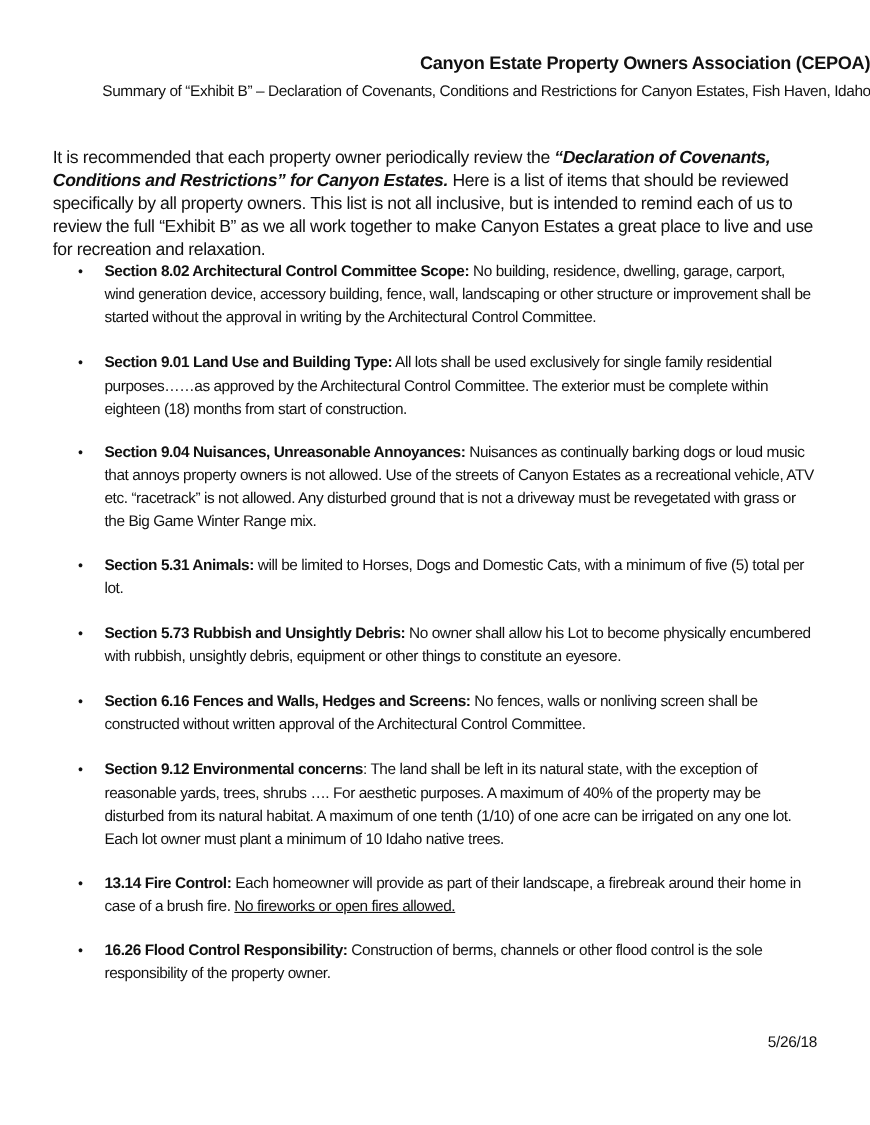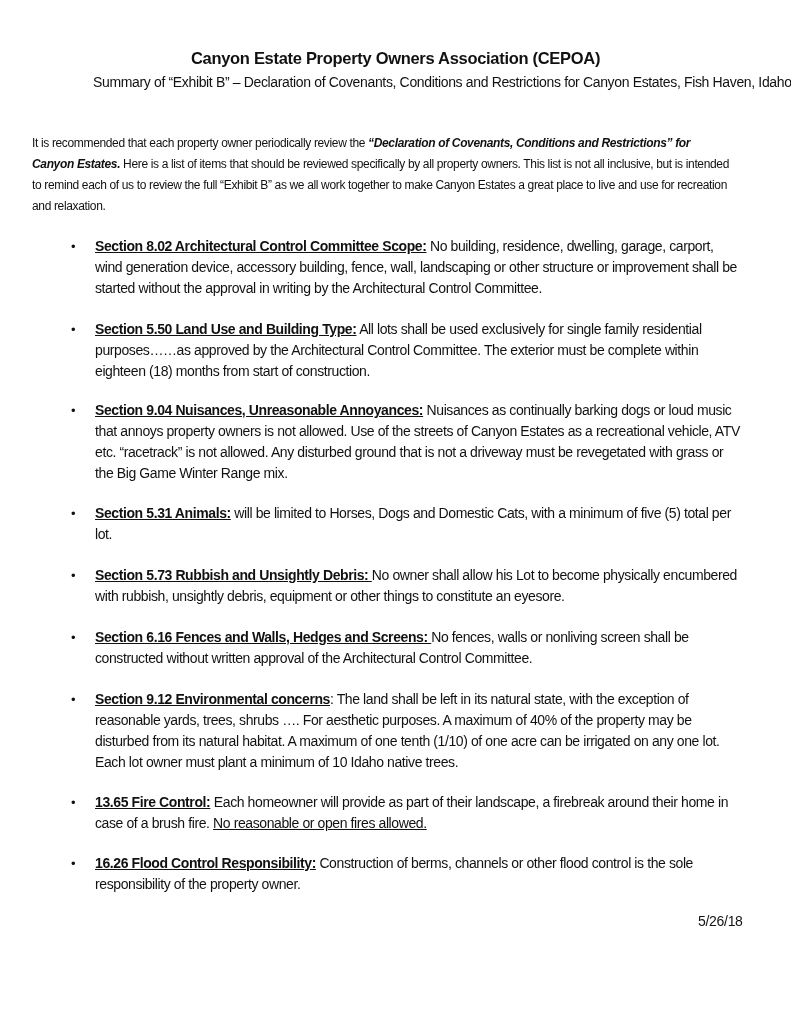--- a/index.html
+++ b/index.html
@@ -3,65 +3,65 @@
 <meta charset="utf-8">
 <style>
   html, body { margin: 0; padding: 0; background: #ffffff; }
   body {
     width: 791px; height: 1023px; position: relative; overflow: hidden;
     font-family: "Liberation Sans", "DejaVu Sans", sans-serif;
     color: #111111;
   }
   .page { position: absolute; left: 0; top: 0; width: 791px; height: 1023px; }
   .title {
-    position: absolute; top: 49px; left: 0; width: 791px; text-align: center;
+    position: absolute; top: 49px; left: 0; width: 791px; text-align: right;
     font-weight: bold; font-size: 16.5px; letter-spacing: -0.3px;
   }
   .subtitle {
     position: absolute; top: 72px; left: 48px; width: 700px;
     font-size: 14px; line-height: 21px; letter-spacing: -0.35px; margin-left: 45px;
   }
   .intro {
-    position: absolute; top: 133px; left: 32px; width: 700px;
-    font-size: 12px; line-height: 21px; letter-spacing: -0.35px;
+    position: absolute; top: 133px; left: 48px; width: 700px;
+    font-size: 16px; line-height: 21px; letter-spacing: -0.35px;
   }
   .intro .emph { font-weight: bold; font-style: italic; }
   .list { position: absolute; left: 0; top: 0; }
   .item {
     position: absolute; left: 72px; width: 670px;
     font-size: 14px; line-height: 21px; letter-spacing: -0.4px;
   }
   .bullet {
     position: absolute; left: -1px; top: 0; font-size: 13px; line-height: 21px;
   }
   .item-body { margin-left: 23px; }
-  .heading { font-weight: bold; text-decoration: underline; }
+  .heading { font-weight: bold; }
   .ul { text-decoration: underline; }
   .date {
-    position: absolute; top: 913px; left: 698px; font-size: 14px; letter-spacing: -0.3px;
+    position: absolute; top: 939px; left: 698px; font-size: 14px; letter-spacing: -0.3px;
   }
 </style>
 </head>
 <body>
 
 <div class="page">
   <div class="title">Canyon Estate Property Owners Association (CEPOA)</div>
   <div class="subtitle">Summary of “Exhibit B” – Declaration of Covenants, Conditions and Restrictions for Canyon Estates, Fish Haven, Idaho</div>
 
   <div class="intro"><span>It is recommended that each property owner periodically review the </span><span class="emph">“Declaration of Covenants, Conditions and Restrictions” for Canyon Estates.</span><span>  Here is a list of items that should be reviewed specifically by all property owners.  This list is not all inclusive, but is intended to remind each of us to review the full “Exhibit B” as we all work together to make Canyon Estates a great place to live and use for recreation and relaxation.</span></div>
 
   <div class="list">
     <div class="item" style="top:236px">
       <span class="bullet">•</span>
       <div class="item-body"><span class="heading">Section 8.02  Architectural Control Committee Scope:</span><span>  No building, residence, dwelling, garage, carport, wind generation device, accessory building, fence, wall, landscaping or other structure or improvement shall be started without the approval in writing by the Architectural Control Committee.</span></div>
     </div>
 
     <div class="item" style="top:319px">
       <span class="bullet">•</span>
-      <div class="item-body"><span class="heading">Section 5.50 Land Use and Building Type:</span><span>   All lots shall be used exclusively for single family residential purposes……as approved by the Architectural Control Committee.  The exterior must be complete within eighteen (18) months from start of construction.</span></div>
+      <div class="item-body"><span class="heading">Section 9.01 Land Use and Building Type:</span><span>   All lots shall be used exclusively for single family residential purposes……as approved by the Architectural Control Committee.  The exterior must be complete within eighteen (18) months from start of construction.</span></div>
     </div>
 
     <div class="item" style="top:400px">
       <span class="bullet">•</span>
       <div class="item-body"><span class="heading">Section 9.04 Nuisances, Unreasonable Annoyances:</span><span> Nuisances as continually barking dogs or loud music that annoys property owners is not allowed.  Use of the streets of Canyon Estates as a recreational vehicle, ATV etc. “racetrack” is not allowed.  Any disturbed ground that is not a driveway must be revegetated with grass or the Big Game Winter Range mix.</span></div>
     </div>
 
     <div class="item" style="top:503px">
       <span class="bullet">•</span>
       <div class="item-body"><span class="heading">Section 5.31  Animals:</span><span> will be limited to Horses, Dogs and Domestic Cats, with a minimum of five (5) total per lot.</span></div>
@@ -77,21 +77,21 @@
       <div class="item-body"><span class="heading">Section 6.16 Fences and Walls, Hedges and Screens:  </span><span>No fences, walls or nonliving screen shall be constructed without written approval of the Architectural Control Committee.</span></div>
     </div>
 
     <div class="item" style="top:689px">
       <span class="bullet">•</span>
       <div class="item-body"><span class="heading">Section 9.12  Environmental concerns</span><span>:  The land shall be left in its natural state, with the exception of reasonable yards, trees, shrubs …. For aesthetic purposes.  A maximum of 40% of the property may be disturbed from its natural habitat.  A maximum of one tenth (1/10) of one acre can be irrigated on any one lot.  Each lot owner must plant a minimum of 10 Idaho native trees.</span></div>
     </div>
 
     <div class="item" style="top:792px">
       <span class="bullet">•</span>
-      <div class="item-body"><span class="heading">13.65  Fire Control:</span><span>  Each homeowner will provide as part of their landscape, a firebreak around their home in case of a brush fire. </span><span class="ul">No reasonable or open fires allowed.</span></div>
+      <div class="item-body"><span class="heading">13.14  Fire Control:</span><span>  Each homeowner will provide as part of their landscape, a firebreak around their home in case of a brush fire. </span><span class="ul">No fireworks or open fires allowed.</span></div>
     </div>
 
     <div class="item" style="top:853px">
       <span class="bullet">•</span>
       <div class="item-body"><span class="heading">16.26  Flood Control Responsibility:</span><span> Construction of berms, channels or other flood control is the sole responsibility of the property owner.</span></div>
     </div>
   </div>
 
   <div class="date">5/26/18</div>
 </div>

